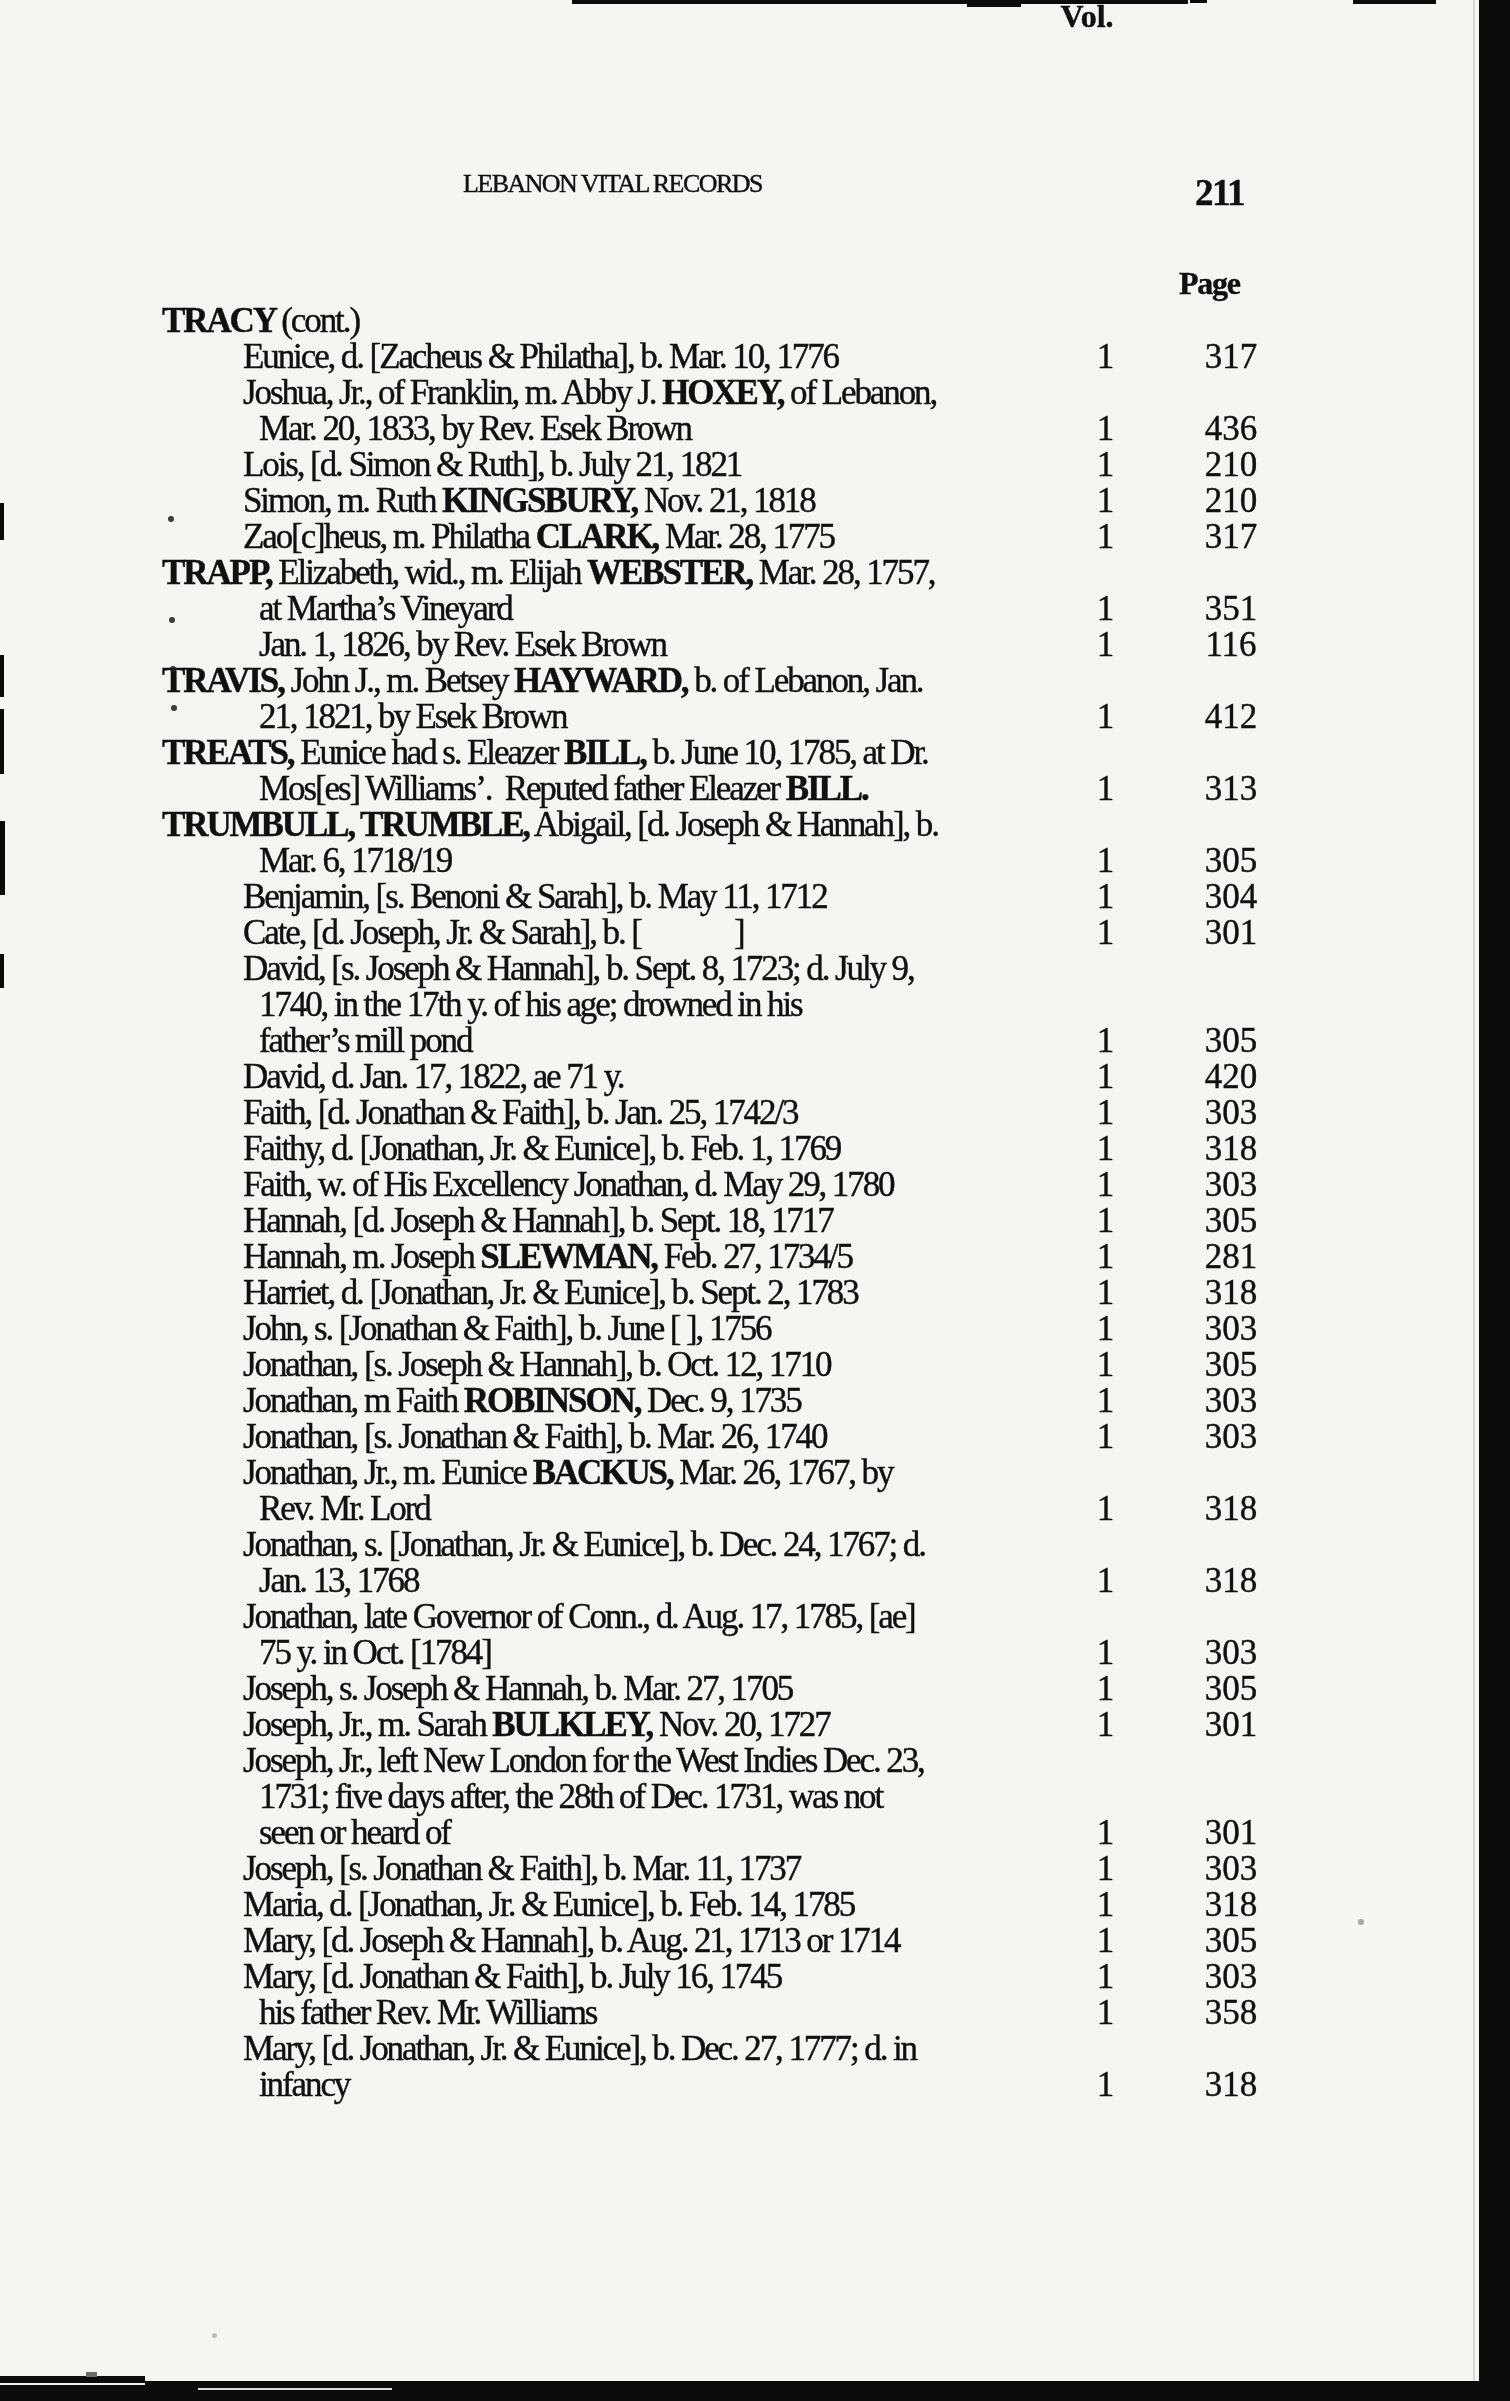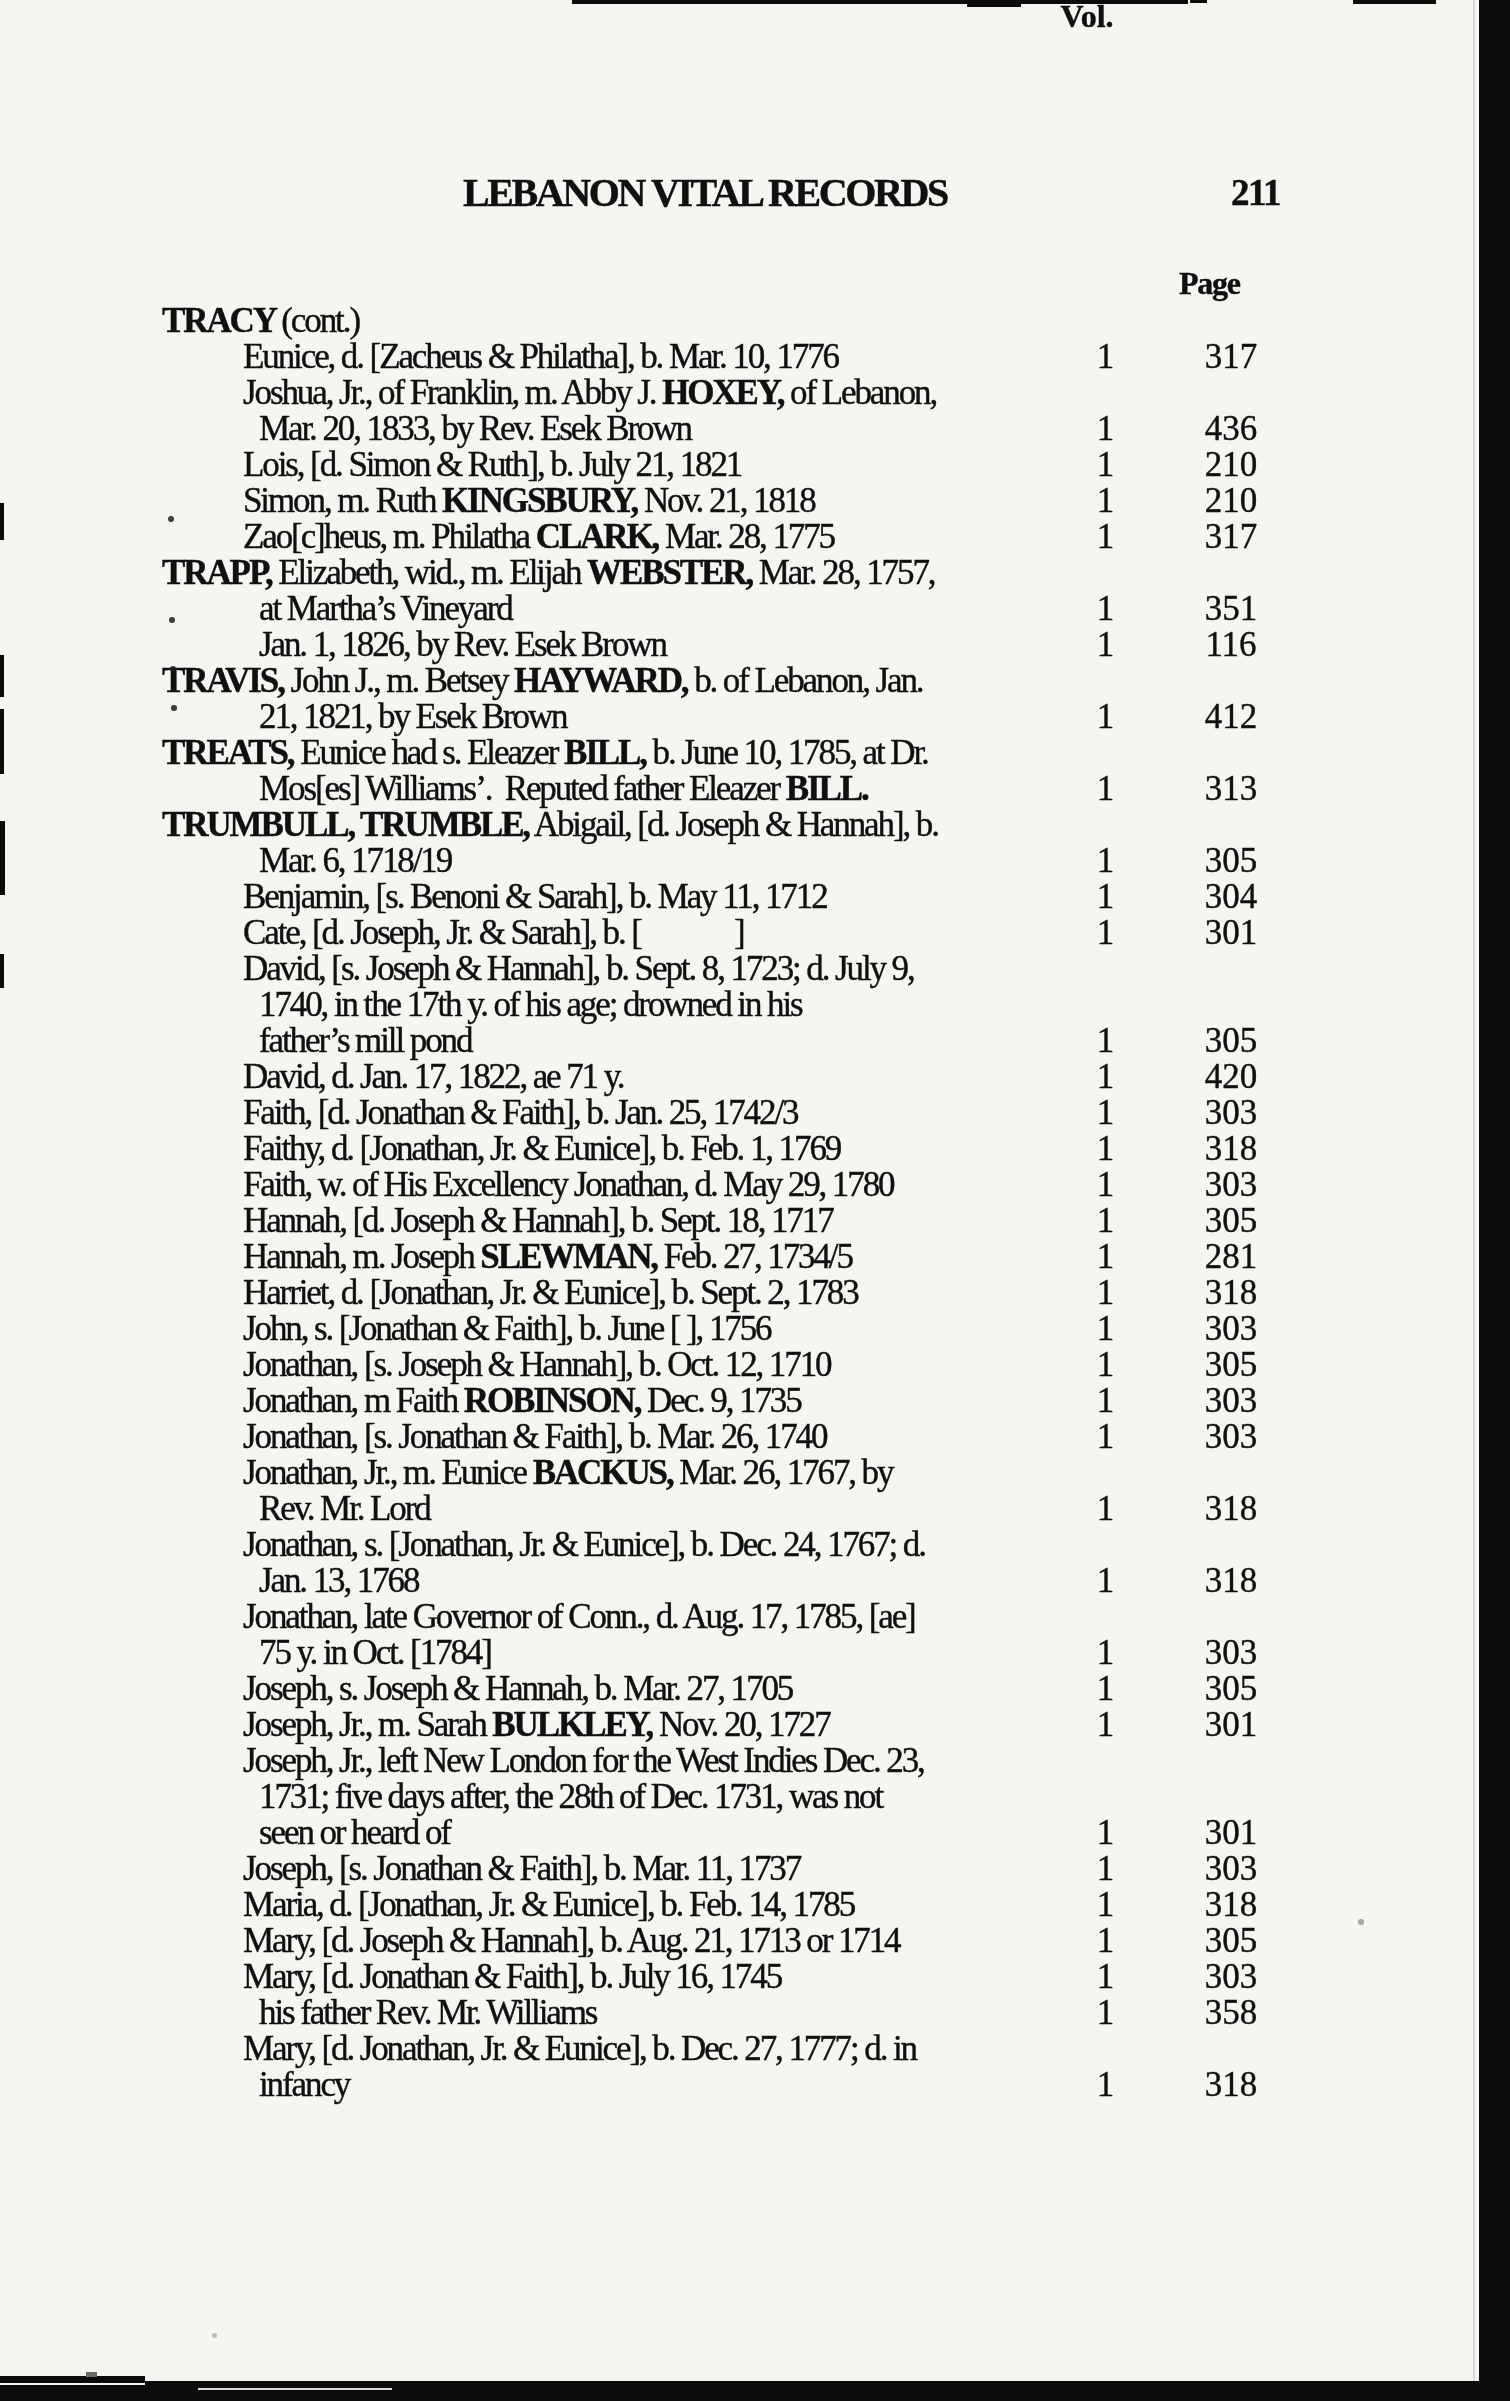--- a/index.html
+++ b/index.html
@@ -7,25 +7,25 @@
     position:relative;
     width:1511px;height:2401px;
     background:#f6f5f2;
     font-family:"Liberation Serif", serif;
     color:#101010;
     overflow:hidden;
     -webkit-text-stroke:0.4px #101010;
   }
   .title{
     position:absolute;left:463px;top:169px;
-    font-size:40px;font-weight:700;letter-spacing:-0.06em;white-space:nowrap;
+    font-size:26px;font-weight:400;letter-spacing:-0.06em;white-space:nowrap;
   }
   .pagenum{
     position:absolute;left:1195px;top:171px;width:85px;
-    font-size:37px;font-weight:700;letter-spacing:-0.04em;text-align:right;
+    font-size:37px;font-weight:700;letter-spacing:-0.04em;text-align:left;
   }
   .colhead{
     position:absolute;top:267px;font-size:32px;line-height:32px;
     font-weight:700;text-align:left;letter-spacing:-0.04em;
   }
   .colhead.vol{left:1041px;width:92px;}
   .colhead.page{left:1179px;width:92px;}
   .rows{position:absolute;left:162px;top:303px;width:1313px;}
   .row{
     position:relative;height:36px;font-size:35px;line-height:36px;

